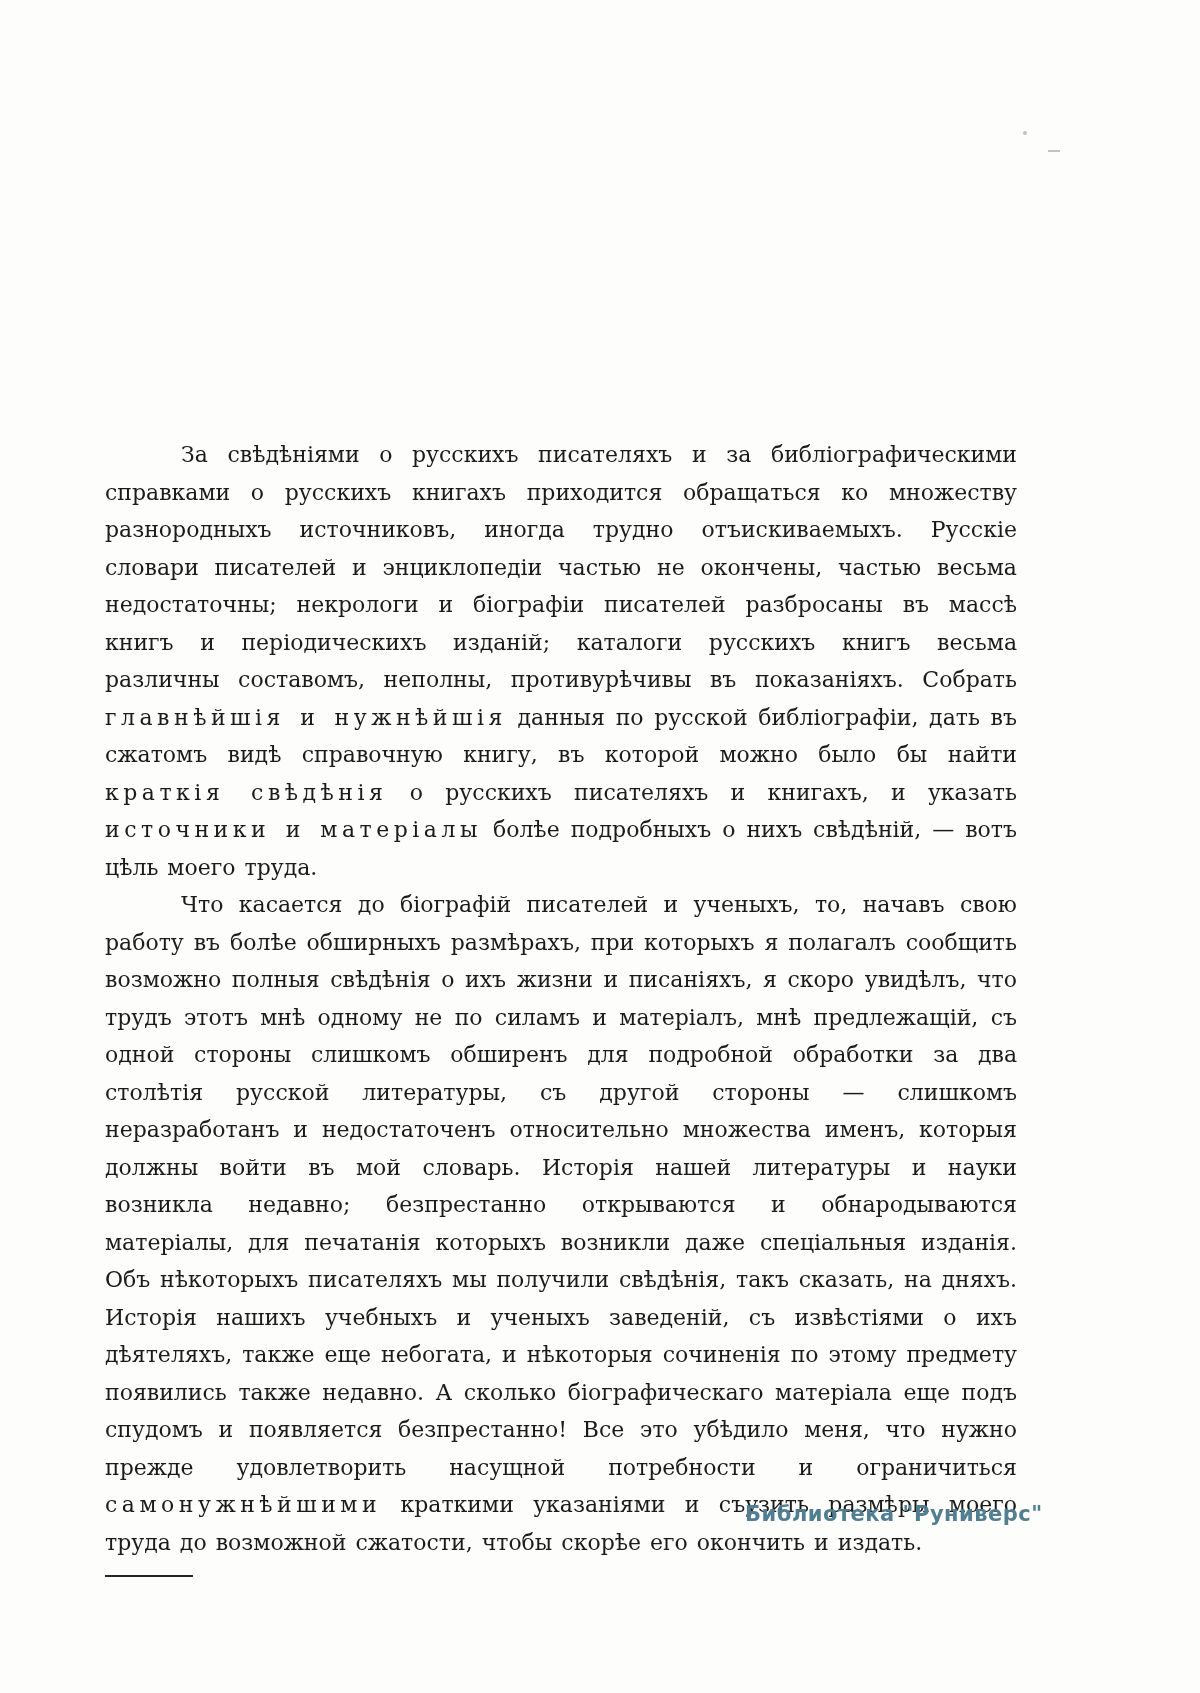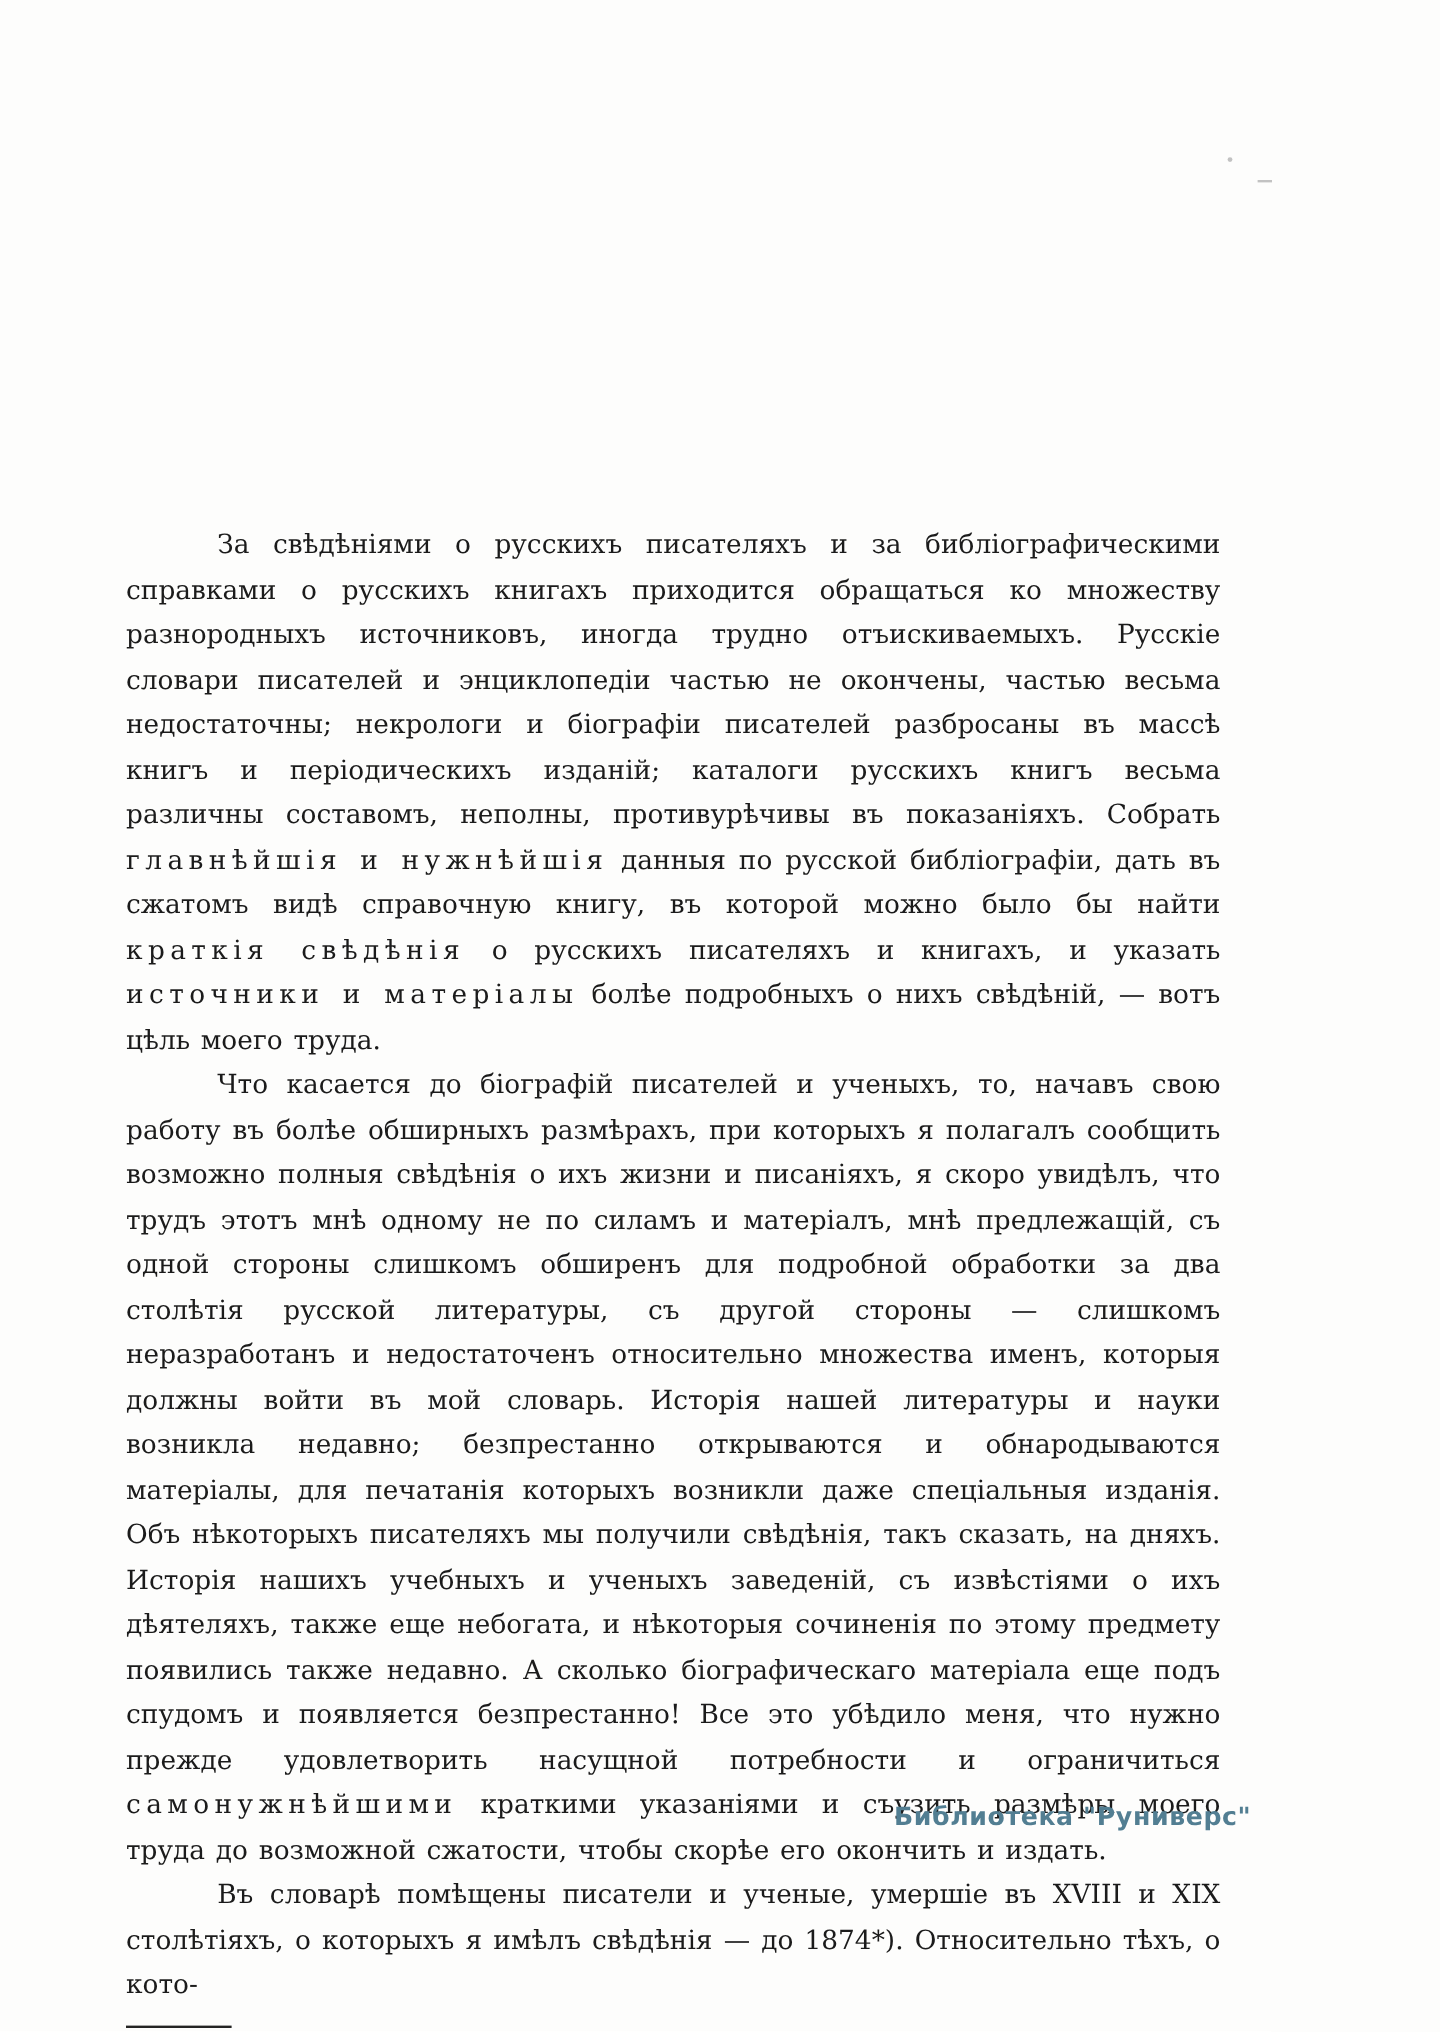--- a/index.html
+++ b/index.html
@@ -59,21 +59,20 @@
 
 <div class="page">
 
   <div class="artifact artifact-dot"></div>
   <div class="artifact artifact-dash"></div>
 
   <div class="content">
 
     <p class="para"><span>За свѣдѣніями о русскихъ писателяхъ и за библіографическими справками о русскихъ книгахъ приходится обращаться ко множеству разнородныхъ источниковъ, иногда трудно отъискиваемыхъ. Русскіе словари писателей и энциклопедіи частью не окончены, частью весьма недостаточны; некрологи и біографіи писателей разбросаны въ массѣ книгъ и періодическихъ изданій; каталоги русскихъ книгъ весьма различны составомъ, неполны, противурѣчивы въ показаніяхъ. Собрать </span><span class="spaced">главнѣйшія и нужнѣйшія</span><span> данныя по русской библіографіи, дать въ сжатомъ видѣ справочную книгу, въ которой можно было бы найти </span><span class="spaced">краткія свѣдѣнія</span><span> о русскихъ писателяхъ и книгахъ, и указать </span><span class="spaced">источники и матеріалы</span><span> болѣе подробныхъ о нихъ свѣдѣній, — вотъ цѣль моего труда.</span></p>
     <p class="para"><span>Что касается до біографій писателей и ученыхъ, то, начавъ свою работу въ болѣе обширныхъ размѣрахъ, при которыхъ я полагалъ сообщить возможно полныя свѣдѣнія о ихъ жизни и писаніяхъ, я скоро увидѣлъ, что трудъ этотъ мнѣ одному не по силамъ и матеріалъ, мнѣ предлежащій, съ одной стороны слишкомъ обширенъ для подробной обработки за два столѣтія русской литературы, съ другой стороны — слишкомъ неразработанъ и недостаточенъ относительно множества именъ, которыя должны войти въ мой словарь. Исторія нашей литературы и науки возникла недавно; безпрестанно открываются и обнародываются матеріалы, для печатанія которыхъ возникли даже спеціальныя изданія. Объ нѣкоторыхъ писателяхъ мы получили свѣдѣнія, такъ сказать, на дняхъ. Исторія нашихъ учебныхъ и ученыхъ заведеній, съ извѣстіями о ихъ дѣятеляхъ, также еще небогата, и нѣкоторыя сочиненія по этому предмету появились также недавно. А сколько біографическаго матеріала еще подъ спудомъ и появляется безпрестанно! Все это убѣдило меня, что нужно прежде удовлетворить насущной потребности и ограничиться </span><span class="spaced">самонужнѣйшими</span><span> краткими указаніями и съузить размѣры моего труда до возможной сжатости, чтобы скорѣе его окончить и издать.</span></p>
-    <p class="para"><span>Въ словарѣ помѣщены писатели и ученые, умершіе въ XVIII и XIX столѣтіяхъ, о которыхъ я имѣлъ свѣдѣнія — до 1874*). Относительно тѣхъ, о кото-</span></p>
 
     <div class="footnote-section">
       <hr class="footnote-rule">
 
     </div>
 
   </div>
 
   <div class="watermark">Библиотека "Руниверс"</div>
 

